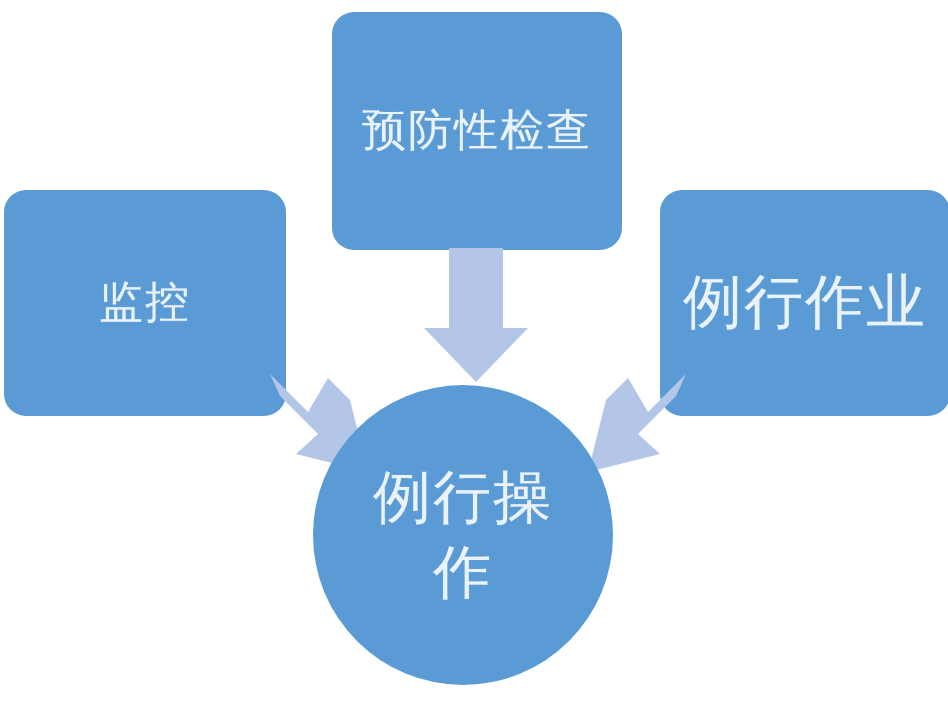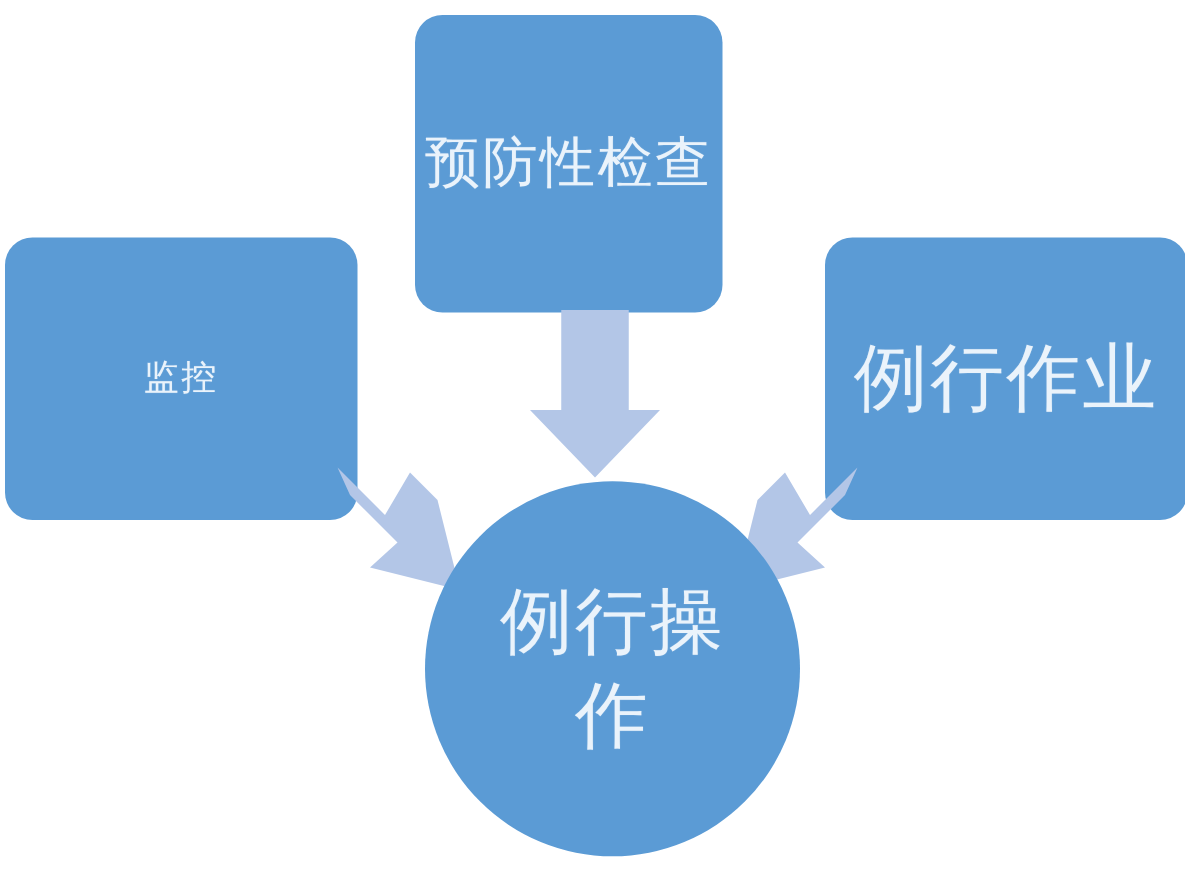--- a/index.html
+++ b/index.html
@@ -39,26 +39,26 @@
     white-space: pre-line;
     text-shadow: 0 0 1px rgba(255,255,255,0.35);
   }
 
   #box-monitoring {
     left: 4px;
     top: 190px;
     width: 282px;
     height: 226px;
   }
-  #box-monitoring .node-label { font-size: 28px; }
+  #box-monitoring .node-label { font-size: 44px; }
 
   #box-preventive {
     left: 332px;
     top: 12px;
-    width: 246px;
+    width: 290px;
     height: 238px;
   }
   #box-preventive .node-label { font-size: 44px; }
 
   #box-routine-job {
     left: 660px;
     top: 190px;
     width: 290px;
     height: 226px;
   }
@@ -68,21 +68,21 @@
   .node-circle {
     position: absolute;
     background: #5b9bd5;
     border-radius: 50%;
     display: flex;
     align-items: center;
     justify-content: center;
     box-sizing: border-box;
   }
   #circle-routine-operation {
-    left: 340px;
+    left: 313px;
     top: 385px;
     width: 300px;
     height: 300px;
     z-index: 3;
   }
   #circle-routine-operation .node-label {
     font-size: 58px;
     line-height: 1.3;
     width: 200px;
   }

